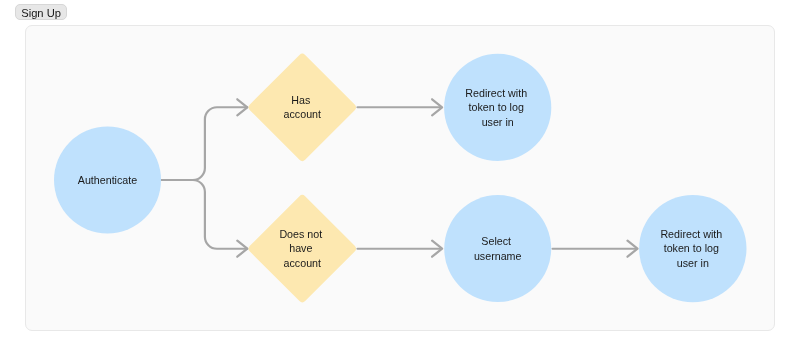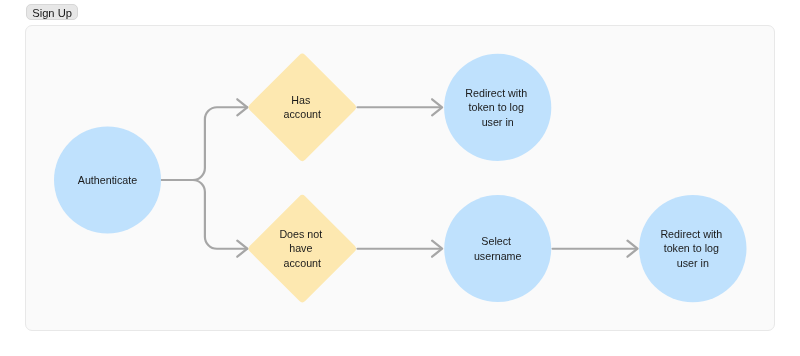--- a/index.html
+++ b/index.html
@@ -1,21 +1,21 @@
 <!DOCTYPE html>
 <html><head>
 <meta charset="utf-8">
 <title>Sign Up</title>
 <style>
   html,body{margin:0;padding:0;background:#ffffff;}
   *{-webkit-font-smoothing:antialiased;}
   body{width:800px;height:356px;font-family:"Liberation Sans",sans-serif;overflow:hidden;}
   #root{position:relative;width:800px;height:356px;background:#ffffff;}
 
-  #badge{position:absolute;left:26px;top:4px;height:15.8px;box-sizing:border-box;
+  #badge{position:absolute;left:15px;top:4px;height:15.8px;box-sizing:border-box;
     padding:0 5.2px;border:1px solid #d7d7d7;border-radius:5px;overflow:hidden;
     background:#e7e7e7;font-size:11.2px;color:#161616;white-space:nowrap;}
   #badge > span{display:block;line-height:17.2px;}
 
   #panel{position:absolute;left:25px;top:25px;width:750px;height:306px;box-sizing:border-box;
     border:1px solid #e8e8e8;border-radius:7px;background:#fafafa;}
 
   #svg{position:absolute;left:0;top:0;}
   .nlabel{font-family:"Liberation Sans",sans-serif;font-size:10.7px;fill:#1a1a1a;text-anchor:middle;}
   .edge{fill:none;stroke:#a6a6a6;stroke-width:2.2;stroke-linecap:round;}

